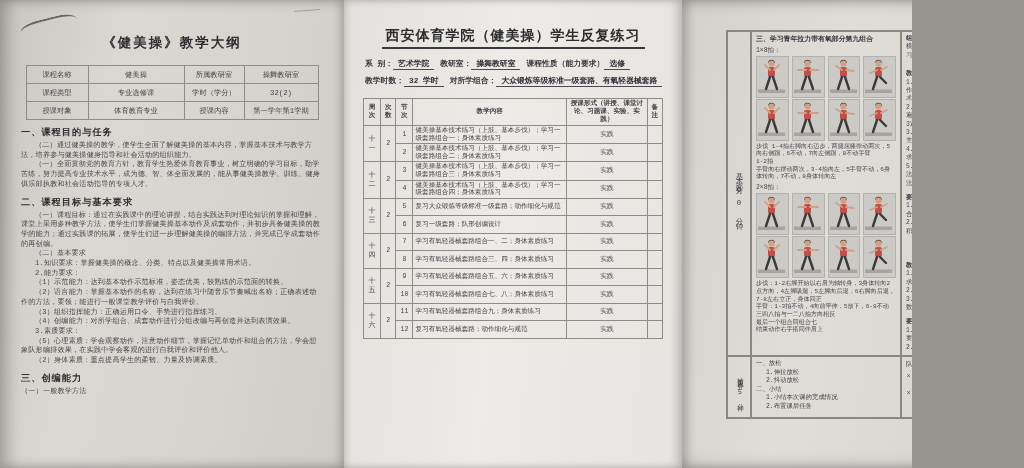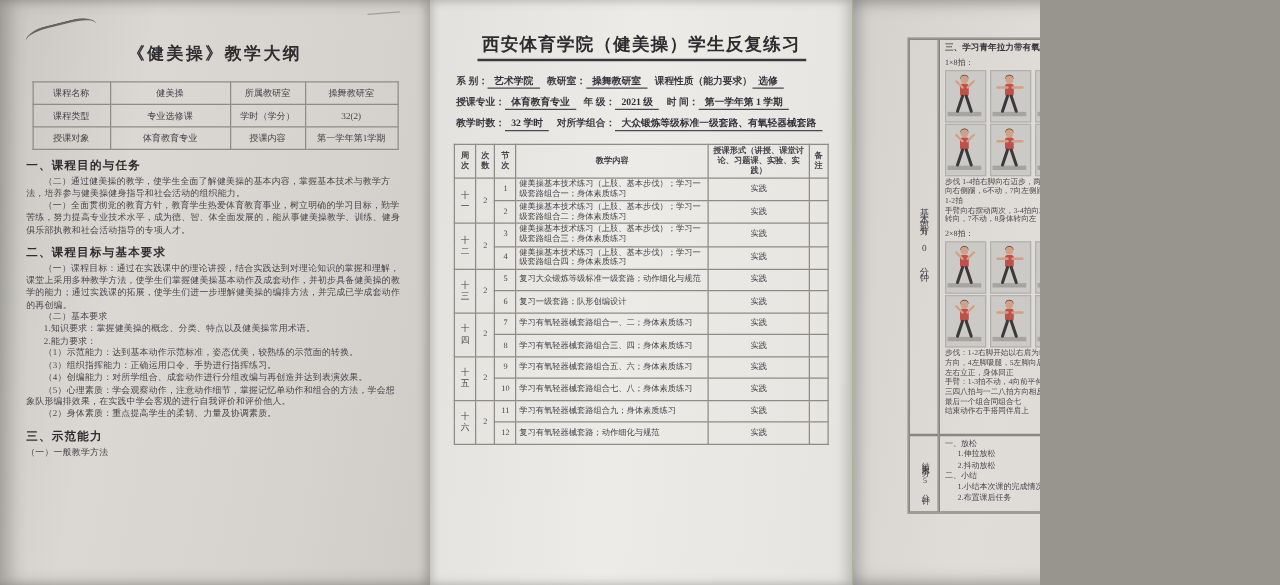--- a/index.html
+++ b/index.html
@@ -1,18 +1,18 @@
 <!DOCTYPE html>
 <html><head>
 <meta charset="utf-8">
 <style>
   html,body{margin:0;padding:0;background:#98958f;}
-  .photo{position:relative;width:832px;height:468px;overflow:hidden;
-         font-family:Liberation Serif, serif;color:#3d3c40;
-         background:#4d7c0f;box-shadow:inset 0 0 40px rgba(0,0,0,.25);}
+  .photo{position:relative;width:912px;height:468px;overflow:hidden;
+         font-family:Liberation Mono, monospace;color:#3d3c40;
+         background:#fca5a5;box-shadow:inset 0 0 40px rgba(0,0,0,.25);}
   .paper{position:absolute;top:0;height:468px;box-sizing:border-box;}
   .paper-left{left:0;width:344px;background:linear-gradient(100deg,#c9c6c1 0%,#dbd8d3 30%,#d6d3ce 70%,#cfccc7 100%);box-shadow:inset -4px 0 8px rgba(0,0,0,.18), inset 8px 0 14px rgba(0,0,0,.22);}
   .paper-mid{left:344px;width:338px;background:linear-gradient(95deg,#e3e1dd 0%,#edebe7 45%,#e6e4e0 100%);box-shadow:inset -5px 0 9px rgba(0,0,0,.18), inset 3px 0 6px rgba(0,0,0,.12);}
   .paper-right{left:682px;width:342px;background:linear-gradient(100deg,#d4d1cd 0%,#e0ddd9 40%,#d8d5d1 100%);box-shadow:inset 6px 0 10px rgba(0,0,0,.2), inset -10px 0 16px rgba(0,0,0,.25);}
 
   
   .pen-mark{position:absolute;left:20px;top:18px;width:58px;height:14px;
             border-top:2.5px solid #4c4a48;border-radius:60%/14px;transform:rotate(-14deg);opacity:.8;}
   .corner-mark{position:absolute;right:24px;top:10px;width:26px;border-top:1.5px solid #8d8a85;opacity:.7;transform:rotate(-4deg);}
   .syl-title{margin:34px 0 0;text-align:center;font-size:13.5px;font-weight:bold;letter-spacing:2px;color:#2e2d30;}
@@ -104,36 +104,37 @@
     <div class="syl-body" id="syllabus-blocks">
         <div class="doc-h">一、课程目的与任务</div>
         <div class="doc-p">（二）通过健美操的教学，使学生全面了解健美操的基本内容，掌握基本技术与教学方法，培养参与健美操健身指导和社会活动的组织能力。</div>
         <div class="doc-p">（一）全面贯彻党的教育方针，教育学生热爱体育教育事业，树立明确的学习目标，勤学苦练，努力提高专业技术水平，成为德、智、体全面发展的，能从事健美操教学、训练、健身俱乐部执教和社会活动指导的专项人才。</div>
         <div class="doc-h">二、课程目标与基本要求</div>
         <div class="doc-p">（一）课程目标：通过在实践课中的理论讲授，结合实践达到对理论知识的掌握和理解，课堂上采用多种教学方法，使学生们掌握健美操基本动作及成套动作，并初步具备健美操的教学的能力；通过实践课的拓展，使学生们进一步理解健美操的编排方法，并完成已学成套动作的再创编。</div>
         <div class="doc-p">（二）基本要求</div>
         <div class="doc-p">1.知识要求：掌握健美操的概念、分类、特点以及健美操常用术语。</div>
         <div class="doc-p">2.能力要求：</div>
         <div class="doc-p">（1）示范能力：达到基本动作示范标准，姿态优美，较熟练的示范面的转换。</div>
+        <div class="doc-p">（2）语言能力：掌握基本动作的名称，达到在练习中随音乐节奏喊出名称；正确表述动作的方法，要领；能进行一般课堂教学评价与自我评价。</div>
         <div class="doc-p">（3）组织指挥能力：正确运用口令、手势进行指挥练习。</div>
         <div class="doc-p">（4）创编能力：对所学组合、成套动作进行分组改编与再创造并达到表演效果。</div>
+        <div class="doc-p">3.素质要求：</div>
         <div class="doc-p">（5）心理素质：学会观察动作，注意动作细节，掌握记忆单动作和组合的方法，学会想象队形编排效果，在实践中学会客观的进行自我评价和评价他人。</div>
         <div class="doc-p">（2）身体素质：重点提高学生的柔韧、力量及协调素质。</div>
-        <div class="doc-h">三、示范能力</div>
+        <div class="doc-h">三、创编能力</div>
         <div class="doc-p noindent">（一）一般教学方法</div>
       </div>
   </div>
 
   <div class="paper paper-mid">
     <div class="sch-title-wrap">
       <span class="sch-title">西安体育学院（健美操）学生反复练习</span>
     </div>
     <div class="meta-wrap" id="meta-lines">
         <div class="meta-line"><span class="ml">系 别：</span><span class="mv">艺术学院</span><span class="ml">教研室：</span><span class="mv">操舞教研室</span><span class="ml">课程性质（能力要求）</span><span class="mv">选修</span></div>
-        <div class="meta-line"><span class="ml">授课专业：</span><span class="mv">体育教育专业</span><span class="ml">年 级：</span><span class="mv">2021 级</span><span class="ml">时 间：</span><span class="mv">第一学年第 1 学期</span></div>
         <div class="meta-line"><span class="ml">教学时数：</span><span class="mv">32 学时</span><span class="ml">对所学组合：</span><span class="mv">大众锻炼等级标准一级套路、有氧轻器械套路</span></div>
       </div>
     <table class="sched-table">
       <colgroup>
         <col style="width:17px">
           <col style="width:15px">
           <col style="width:17px">
         <col style="width:152px">
           <col style="width:80px">
           <col style="width:15px">

